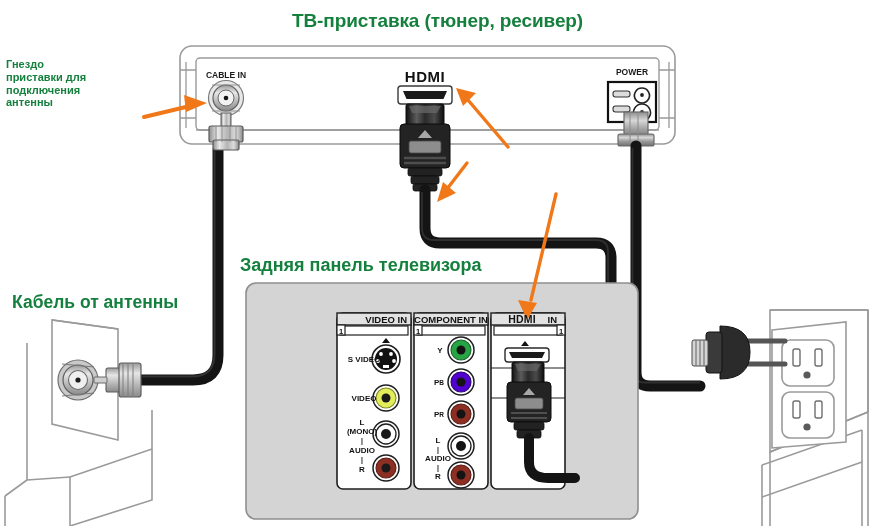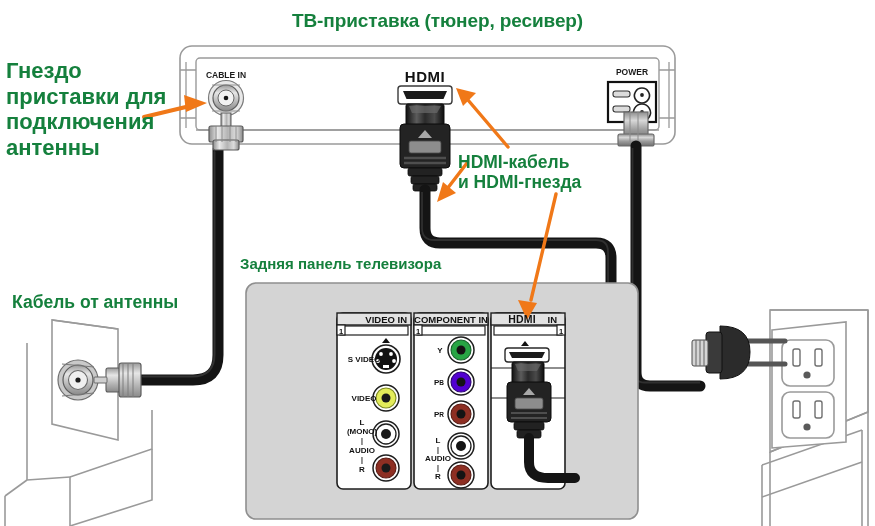--- a/index.html
+++ b/index.html
@@ -35,32 +35,32 @@
   #title-label {
     left: 0; top: 10px;
     width: 875px;
     text-align: center;
     font-size: 19px;
     letter-spacing: -0.1px;
   }
   #antenna-jack-label {
     left: 6px; top: 58px;
     width: 185px;
-    font-size: 22px;
+    font-size: 11px;
     text-align: left;
   }
   #hdmi-label {
     left: 458px; top: 152px;
     width: 220px;
     font-size: 17.5px;
     text-align: left;
   }
   #tvpanel-label {
     left: 240px; top: 255px;
-    font-size: 15px;
+    font-size: 18px;
   }
   #antenna-cable-label {
     left: 12px; top: 292px;
     font-size: 17.5px;
   }
   #power-cable-label {
     left: 655px; top: 248px;
     width: 215px;
     font-size: 17.5px;
     text-align: center;
@@ -396,21 +396,19 @@
     </g>
   </svg>
 
   <div class="lbl" id="title-label">ТВ-приставка (тюнер, ресивер)</div>
 
   <div class="lbl" id="antenna-jack-label">Гнездо
 приставки для
 подключения
 антенны</div>
 
-  <div class="lbl" id="hdmi-label">HDMI-кабель
-и HDMI-гнезда</div>
 
   <div class="lbl" id="tvpanel-label">Задняя панель телевизора</div>
 
   <div class="lbl" id="antenna-cable-label">Кабель от антенны</div>
 
 
 </div>
 
 </body></html>

